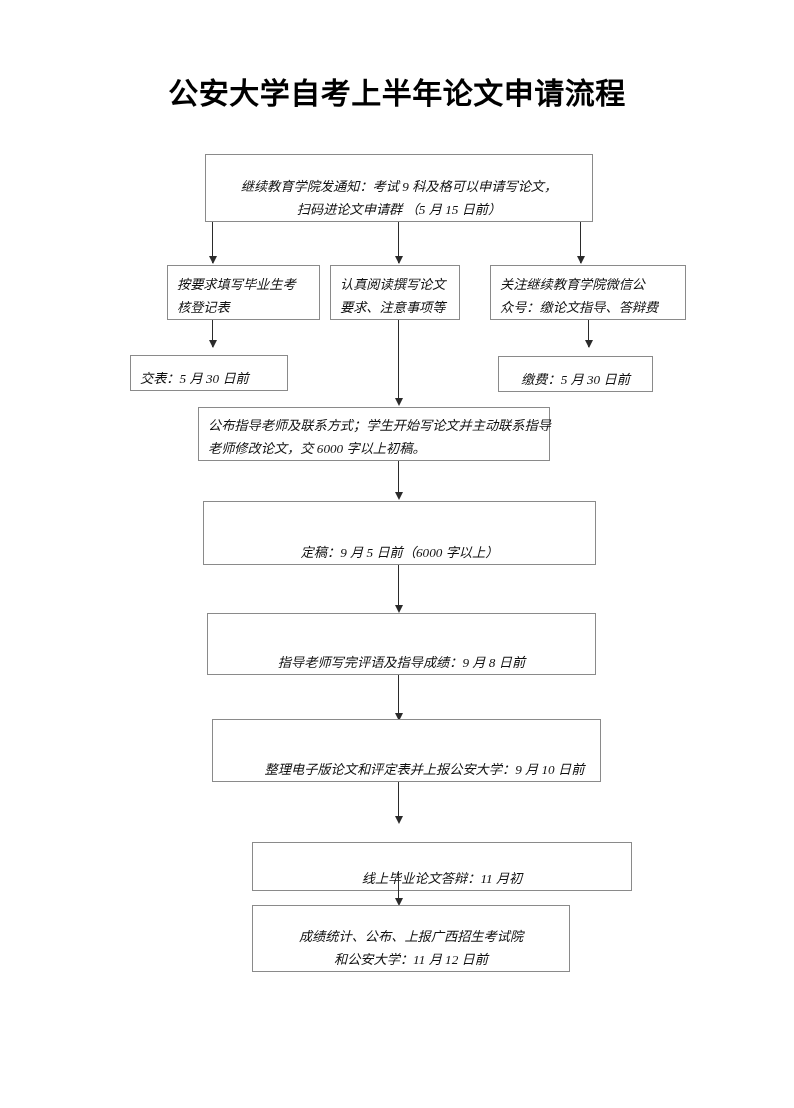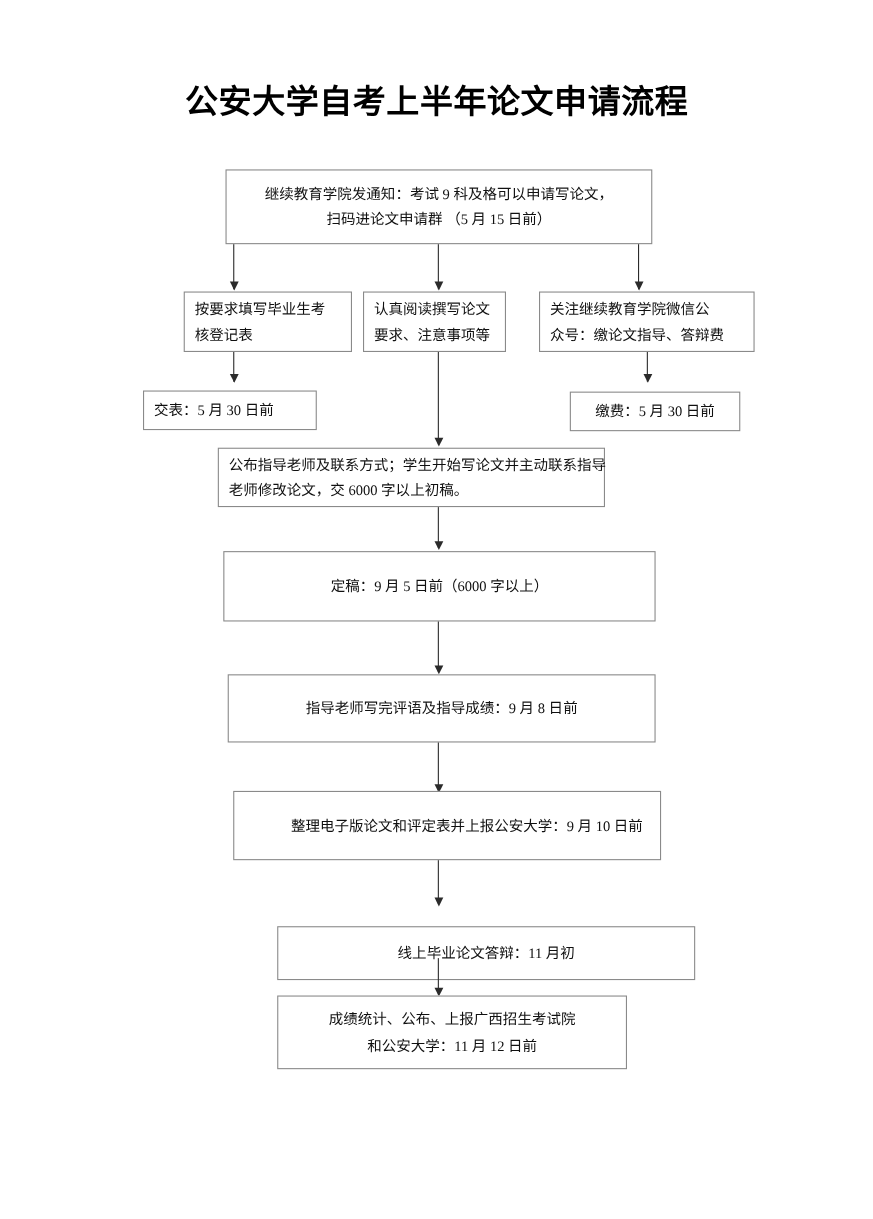--- a/index.html
+++ b/index.html
@@ -30,24 +30,25 @@
     line-height: 1.2;
     font-family: "Liberation Serif", "DejaVu Serif", serif;
   }
   .node {
     position: absolute;
     box-sizing: border-box;
     border: 1px solid #8a8a8a;
     background: #ffffff;
     display: flex;
     flex-direction: column;
-    justify-content: center;
+    justify-content: flex-end;
     font-size: 13.2px;
     line-height: 1.75;
     color: #101010;
+    font-style: italic;
   }
   .node .ln {
     display: block;
     white-space: nowrap;
   }
   .node.center { align-items: center; text-align: center; }
   .node.center .ln { text-align: center; }
   .node.left { align-items: flex-start; text-align: left; padding-left: 9px; }
   .node.left .ln { text-align: left; }
 
@@ -108,21 +109,21 @@
   <div class="conn" style="left:588px; top:320px; height:27px;"></div>
   <div class="arrowhead" style="left:584.5px; top:340px;"></div>
 
   <div class="conn" style="left:398px; top:320px; height:84px;"></div>
   <div class="arrowhead" style="left:394.5px; top:398px;"></div>
 
   <div class="node left" style="left:130px; top:355px; width:158px; height:36px;">
     <span class="ln">交表：5 月 30 日前</span>
   </div>
 
-  <div class="node center" style="left:518px; top:356px; width:155px; height:36px;">
+  <div class="node center" style="left:498px; top:356px; width:155px; height:36px;">
     <span class="ln">缴费：5 月 30 日前</span>
   </div>
 
   <div class="node left" style="left:198px; top:407px; width:352px; height:54px;">
     <span class="ln">公布指导老师及联系方式；学生开始写论文并主动联系指导</span>
     <span class="ln">老师修改论文，交 6000 字以上初稿。</span>
   </div>
 
   <div class="conn" style="left:398px; top:461px; height:37px;"></div>
   <div class="arrowhead" style="left:394.5px; top:492px;"></div>

